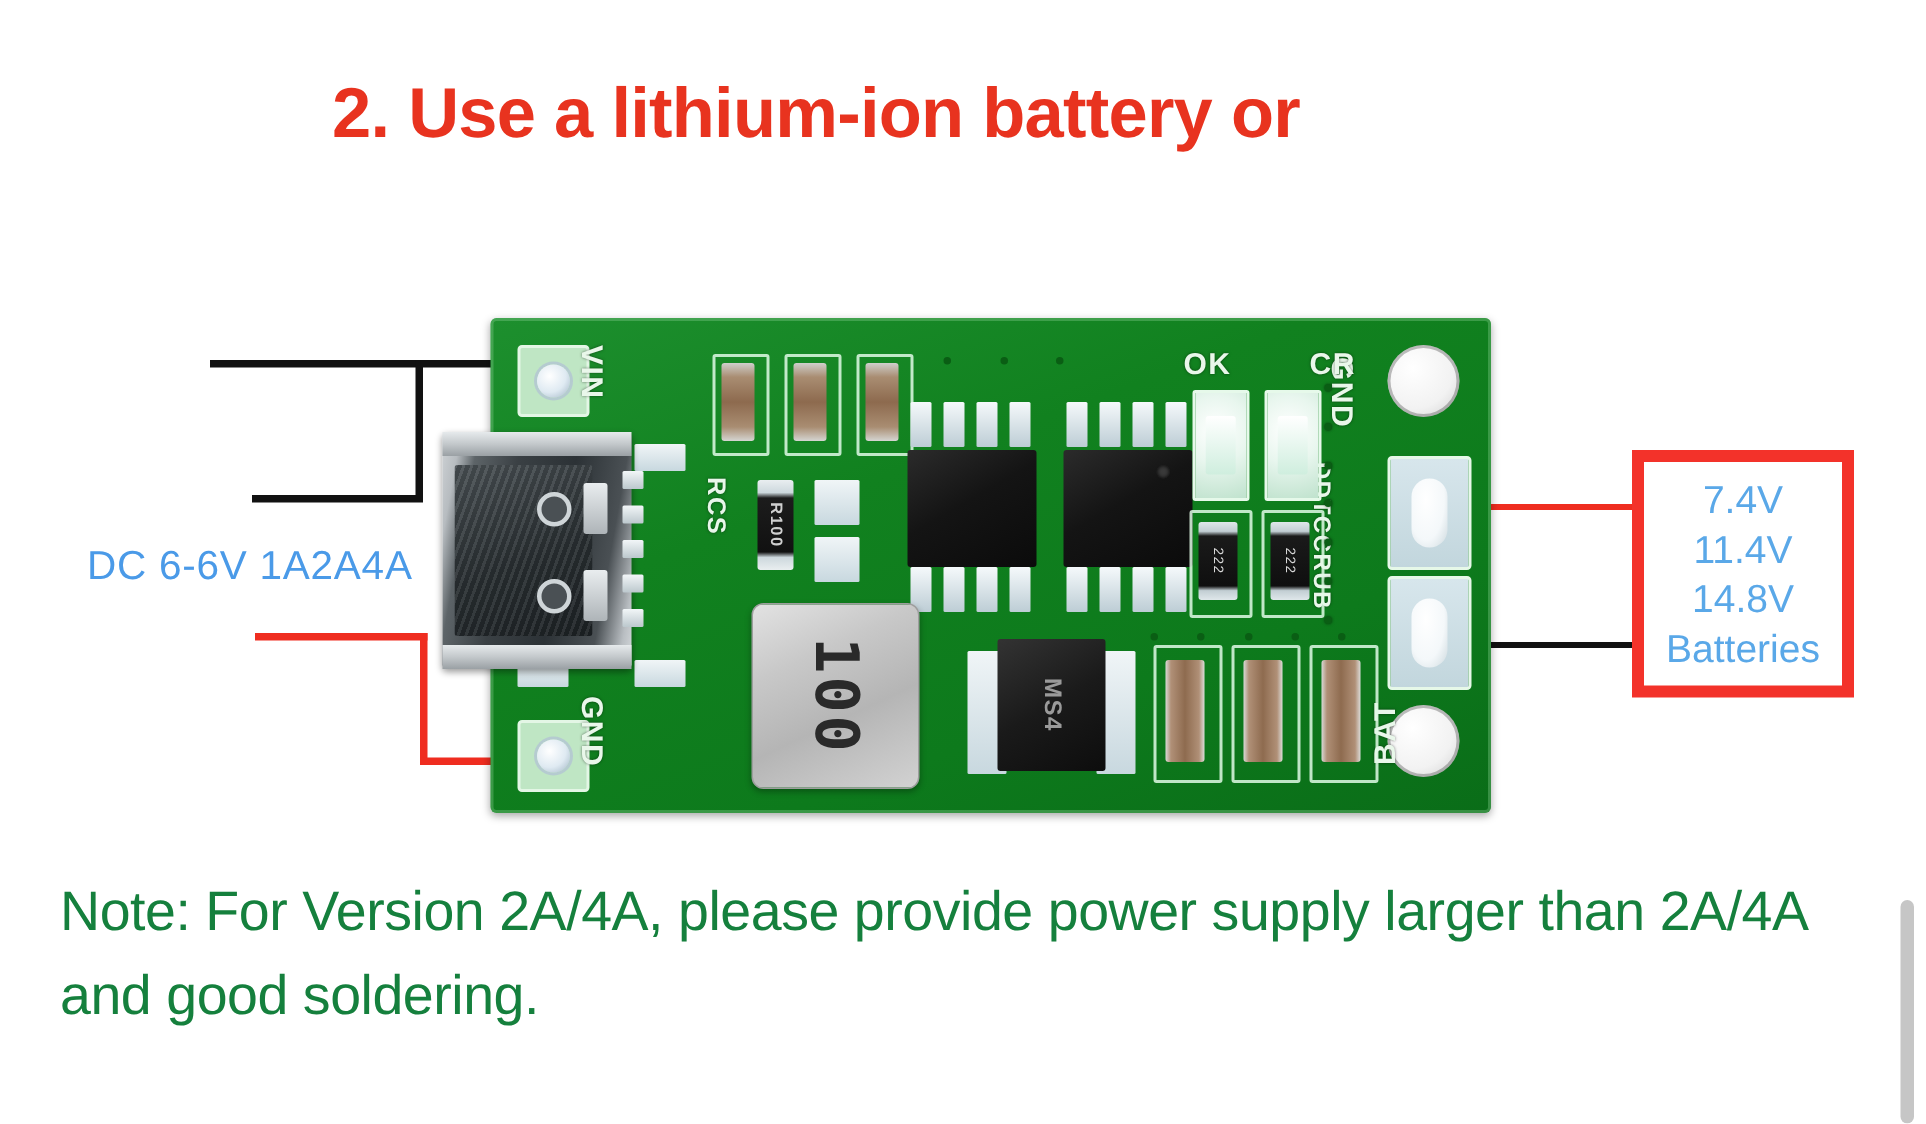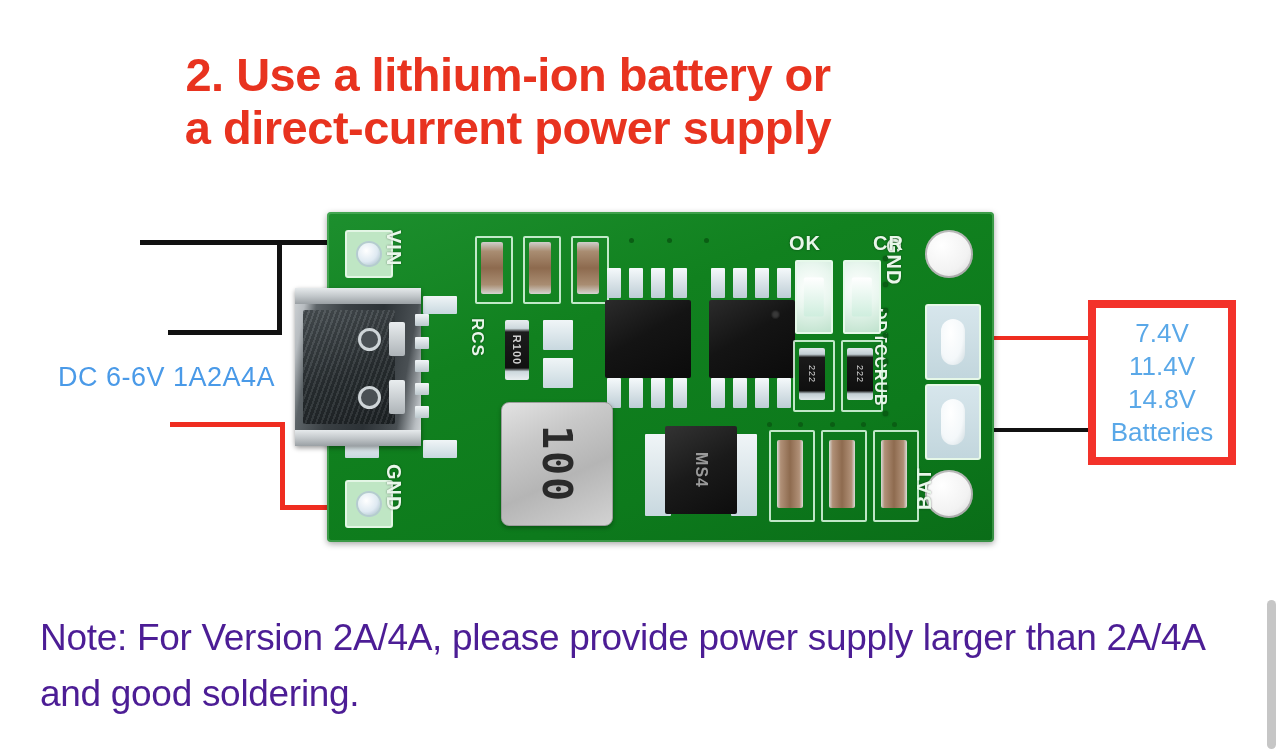--- a/index.html
+++ b/index.html
@@ -20,30 +20,31 @@
     position: absolute;
     left: 0;
     top: 48px;
     width: 1016px;
     text-align: center;
     color: #e8331f;
     font-weight: bold;
     font-size: 47px;
     line-height: 53px;
     letter-spacing: -0.5px;
+    padding-left: 36px;
   }
   #headline .l2 { display: block; }
 
   
   #note {
     position: absolute;
     left: 40px;
-    top: 610px;
+    top: 580px;
     width: 1220px;
-    color: #4c1d95;
+    color: #15803d;
     font-size: 37px;
     line-height: 56px;
     letter-spacing: -0.3px;
   }
 
   
   #dc-label {
     position: absolute;
     left: 58px;
     top: 362px;
@@ -334,21 +335,20 @@
   .via-col { position: absolute; display: flex; flex-direction: column; justify-content: space-between; }
   .via-col i { display:block; width: 5px; height: 5px; border-radius: 50%; background: #0a5e14; box-shadow: 0 0 2px rgba(0,0,0,0.5); }
   .via-row { position: absolute; display: flex; justify-content: space-between; }
   .via-row i { display:block; width: 5px; height: 5px; border-radius: 50%; background: #0a5e14; }
 </style>
 </head>
 <body>
 
 <div id="headline">
   <span class="l1">2. Use a lithium-ion battery or</span>
-  <span class="l2">a direct-current power supply</span>
 </div>
 
 <div id="dc-label">DC 6-6V 1A2A4A</div>
 
 <div class="leader lh black" id="vin-line-h"></div>
 <div class="leader lv black" id="vin-line-v"></div>
 <div class="leader lh black" id="vin-line-h2"></div>
 
 <div class="leader lh red" id="gnd-line-h"></div>
 <div class="leader lv red" id="gnd-line-v"></div>

